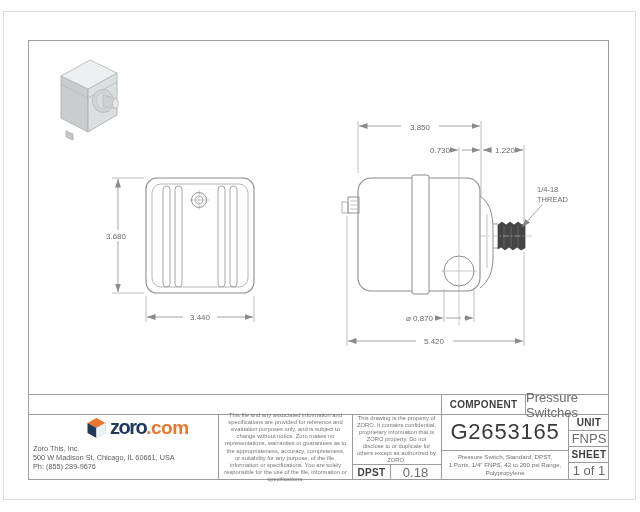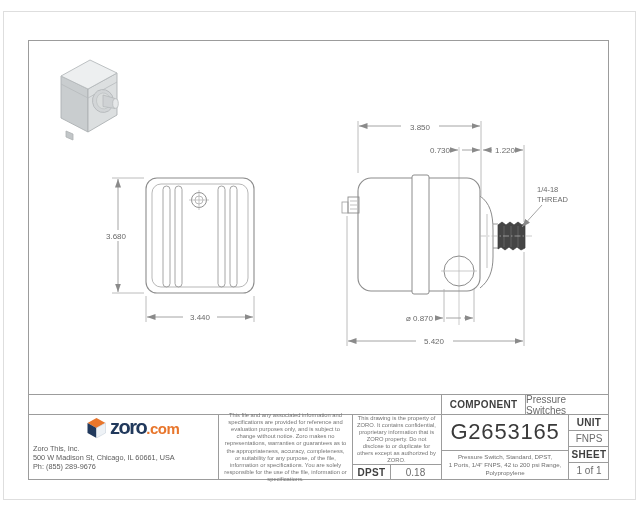--- a/index.html
+++ b/index.html
@@ -7,28 +7,28 @@
           font-family:"Liberation Sans",sans-serif;}
   .photo-edge{position:absolute;left:3px;top:11px;width:633px;height:489px;
               border:1px solid #dedede;box-sizing:border-box;}
   .frame{position:absolute;left:28px;top:40px;width:581px;height:440px;
          border:1px solid #9c9c9c;box-sizing:border-box;}
   .drawing-svg{position:absolute;left:0;top:0;}
   .hline,.vline{position:absolute;background:#9c9c9c;}
   .cell{position:absolute;display:flex;align-items:center;justify-content:center;
         box-sizing:border-box;color:#555;}
   .lbl-bold{font-size:10px;font-weight:bold;color:#3f3f3f;letter-spacing:.3px;}
-  .lbl-val{font-size:10px;color:#6b6b6b;}
+  .lbl-val{font-size:13px;color:#6b6b6b;}
   .part-number{font-size:22px;color:#3a3a3a;letter-spacing:.8px;}
   .part-desc{flex-direction:column;font-size:6.2px;line-height:8px;color:#6e6e6e;text-align:center;}
   .fineprint{font-size:5.8px;line-height:7.1px;color:#757575;text-align:center;padding:2px 4px;}
   .logo-row{position:absolute;left:86px;top:417px;display:flex;align-items:baseline;}
   .logo-cube{align-self:center;margin-right:3px;}
   .logo-zoro{font-size:20px;font-weight:bold;color:#21395c;letter-spacing:-1.5px;line-height:1;}
-  .logo-com{font-size:15px;font-weight:bold;color:#e8762c;letter-spacing:-.5px;}
+  .logo-com{font-size:19px;font-weight:bold;color:#e8762c;letter-spacing:-.5px;}
   .address{position:absolute;left:33px;top:444px;font-size:7.3px;line-height:9px;color:#5c5c5c;}
 </style>
 </head>
 <body>
 
 <div class="canvas">
 
   <div class="photo-edge"></div>
   <div class="frame"></div>
 

